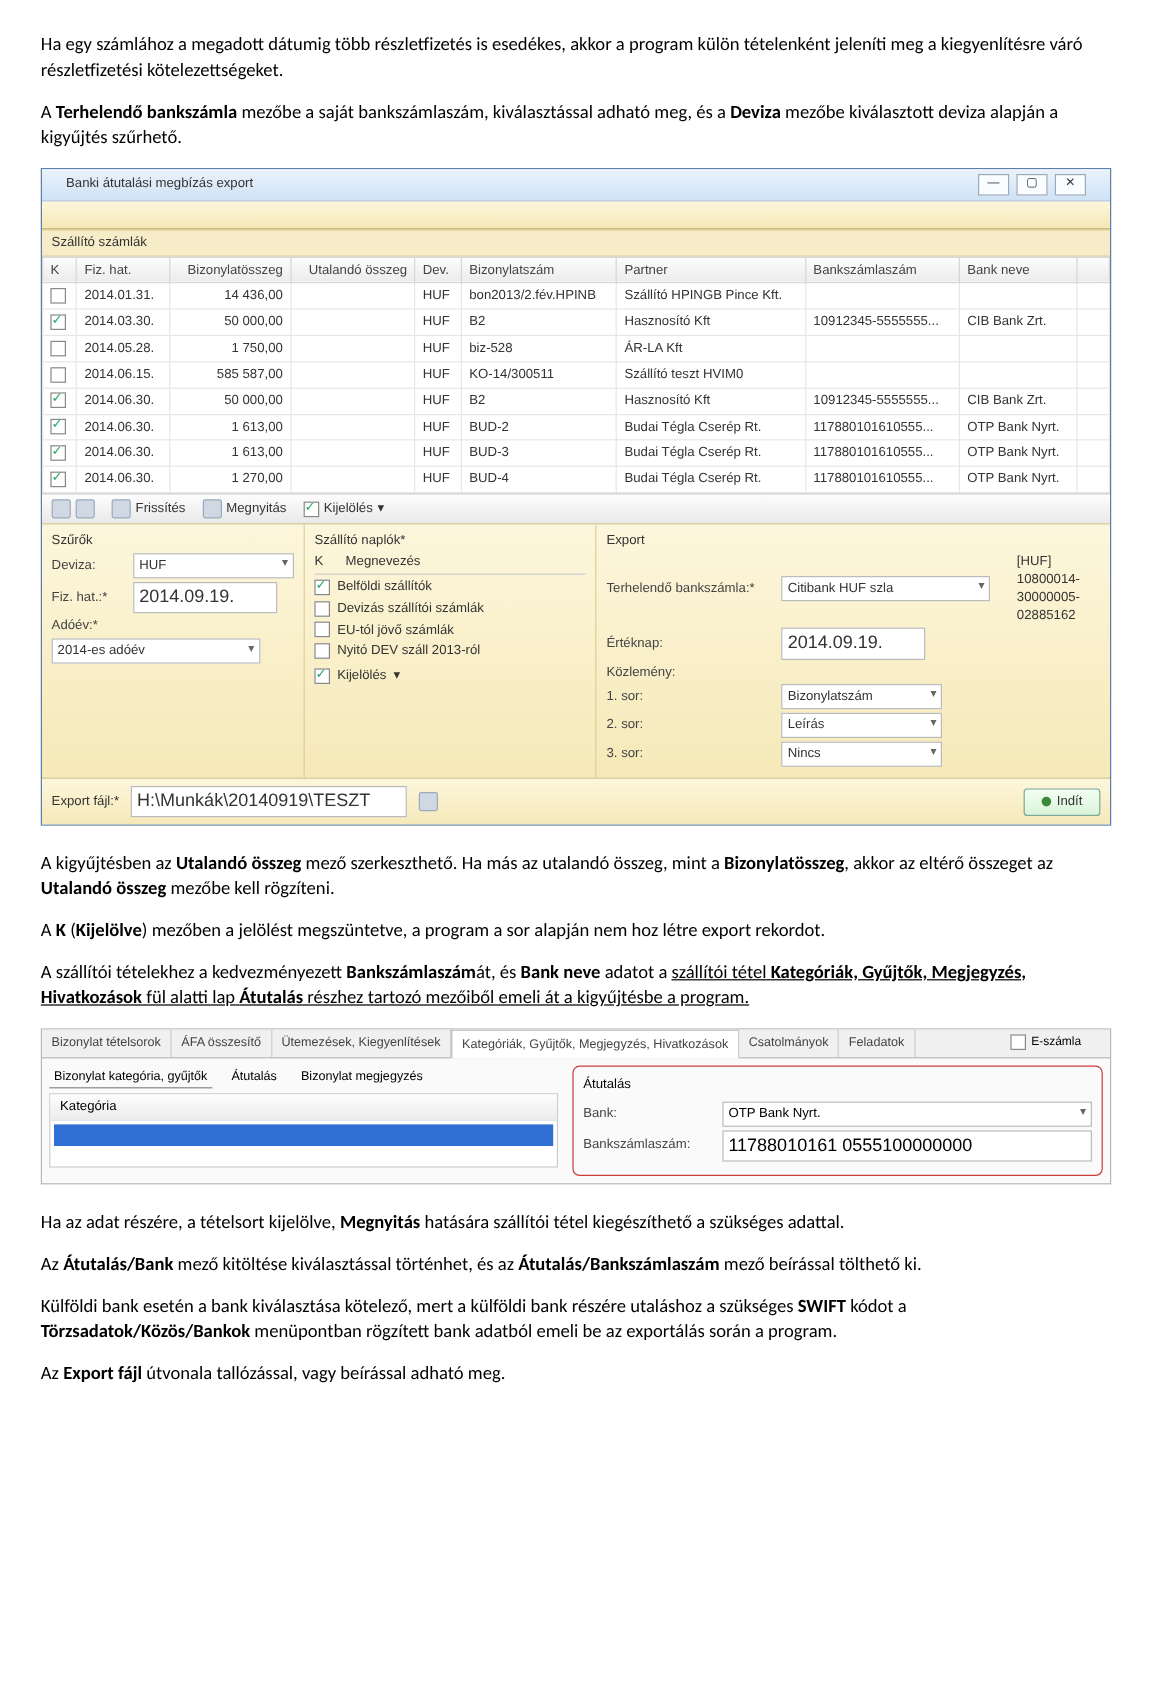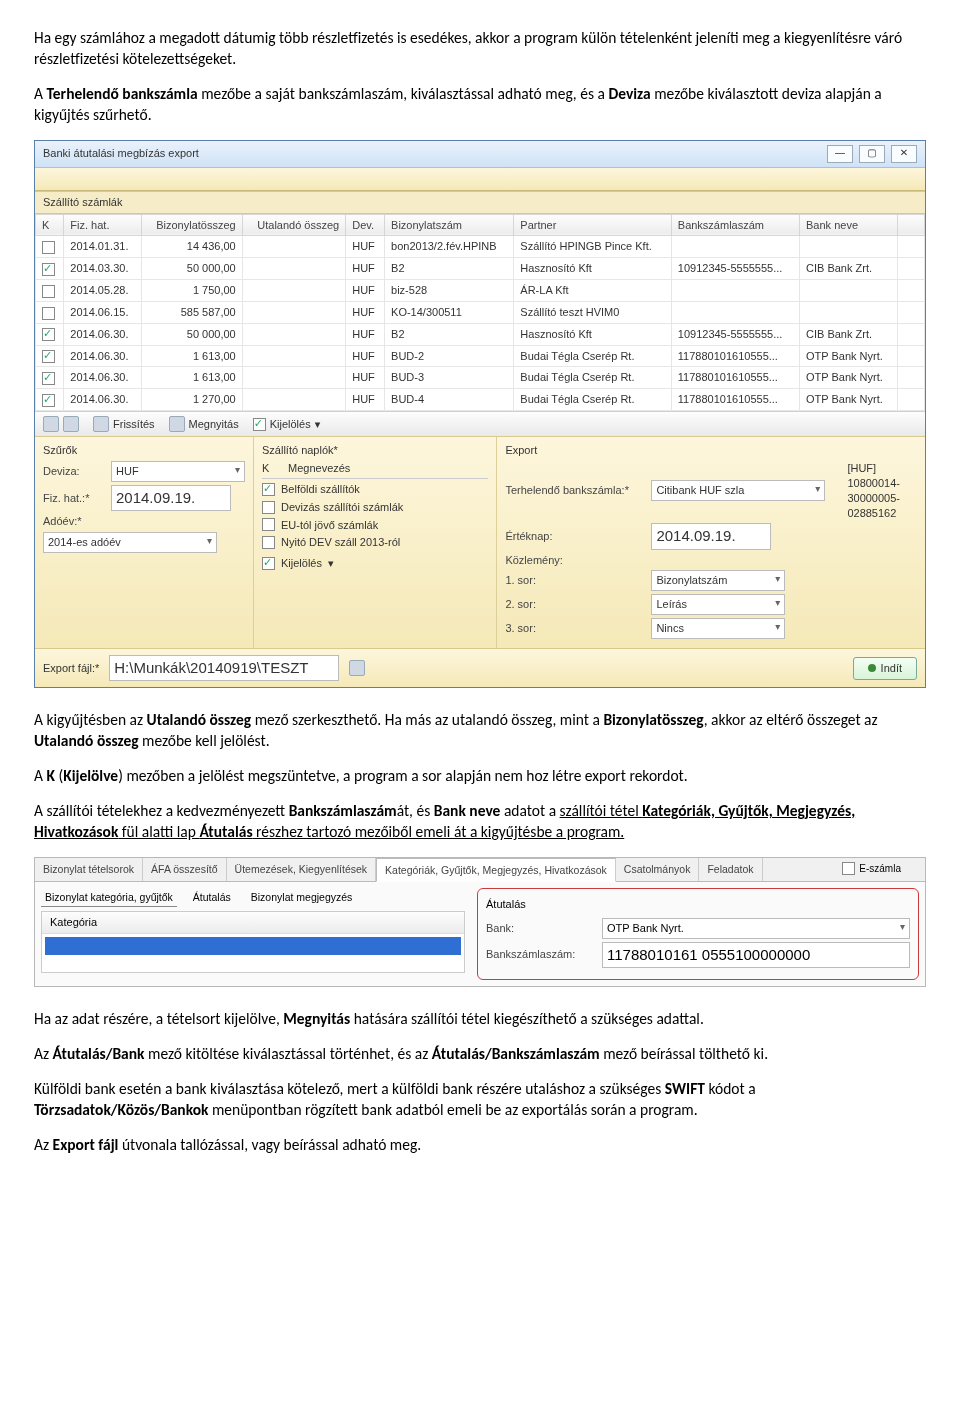--- a/index.html
+++ b/index.html
@@ -1,20 +1,20 @@
 <!DOCTYPE html>
 <html><head>
 <meta charset="utf-8">
 <style>
 body{font-family:Calibri,Arial,sans-serif;font-size:15.5px;line-height:1.35;margin:0;padding:28px 34px;color:#000;background:#fff}
 p{margin:0 0 14px 0}
 .b{font-weight:bold}
 .u{text-decoration:underline}
 .app{border:1px solid #5a7fa8;background:#e6eef7;margin:14px 0 22px 0;font-size:11px;font-family:"Segoe UI",Tahoma,sans-serif;color:#333}
-.titbar{background:linear-gradient(#eaf2fb,#cfe2f6);padding:4px 8px;display:flex;align-items:center;border-bottom:1px solid #a9c1db}
+.titbar{background:linear-gradient(#eaf2fb,#cfe2f6);padding:4px 20px;display:flex;align-items:center;border-bottom:1px solid #a9c1db}
 .titbar .t{flex:1}
 .winbtns span{display:inline-block;width:24px;height:16px;border:1px solid #9ab;margin-left:3px;text-align:center;line-height:14px;background:#fafdff;font-size:10px}
 .toolbar{height:22px;background:linear-gradient(#fdf6dc,#f5e9b8);border-bottom:1px solid #c9b97a}
 .sect{background:#f6ecc8;border-top:1px solid #d8c98c;border-bottom:1px solid #d8c98c;padding:3px 8px;font-size:11px}
 .grid{width:100%;border-collapse:collapse;background:#fff;font-size:11px}
 .grid th{background:linear-gradient(#fdfdfd,#ececec);border:1px solid #d6d6d6;padding:3px 6px;font-weight:normal;text-align:left;color:#444;white-space:nowrap}
 .grid td{border:1px solid #e6e6e6;padding:3px 6px;white-space:nowrap}
 .grid td.num{text-align:right}
 .chk{display:inline-block;width:11px;height:11px;border:1px solid #888;background:#fff;position:relative;vertical-align:middle}
 .chk.on::after{content:"✓";position:absolute;top:-3px;left:0;font-size:11px;color:#2a6}
@@ -269,21 +269,21 @@
   </div>
   <div class="footbar">
     <span>Export fájl:*</span>
     <span class="fld" style="min-width:220px">H:\Munkák\20140919\TESZT</span>
     <i class="ico"></i>
     <span class="go">Indít</span>
   </div>
 </div>
 
 <p>
-<span>A kigyűjtésben az </span><span class="b">Utalandó összeg</span><span> mező szerkeszthető. Ha más az utalandó összeg, mint a </span><span class="b">Bizonylatösszeg</span><span>, akkor az eltérő összeget az </span><span class="b">Utalandó összeg</span><span> mezőbe kell jelölést.</span>
+<span>A kigyűjtésben az </span><span class="b">Utalandó összeg</span><span> mező szerkeszthető. Ha más az utalandó összeg, mint a </span><span class="b">Bizonylatösszeg</span><span>, akkor az eltérő összeget az </span><span class="b">Utalandó összeg</span><span> mezőbe kell rögzíteni.</span>
 </p>
 
 <p>
 <span>A </span><span class="b">K</span><span> (</span><span class="b">Kijelölve</span><span>) mezőben a jelölést megszüntetve, a program a sor alapján nem hoz létre export rekordot.</span>
 </p>
 
 <p>
 <span>A szállítói tételekhez a kedvezményezett </span><span class="b">Bankszámlaszám</span><span>át, és </span><span class="b">Bank neve</span><span> adatot a </span><span class="u">szállítói tétel </span><span class="b u">Kategóriák, Gyűjtők, Megjegyzés, Hivatkozások</span><span class="u"> fül alatti lap </span><span class="b u">Átutalás</span><span class="u"> részhez tartozó mezőiből emeli át a kigyűjtésbe a program.</span>
 </p>
 

